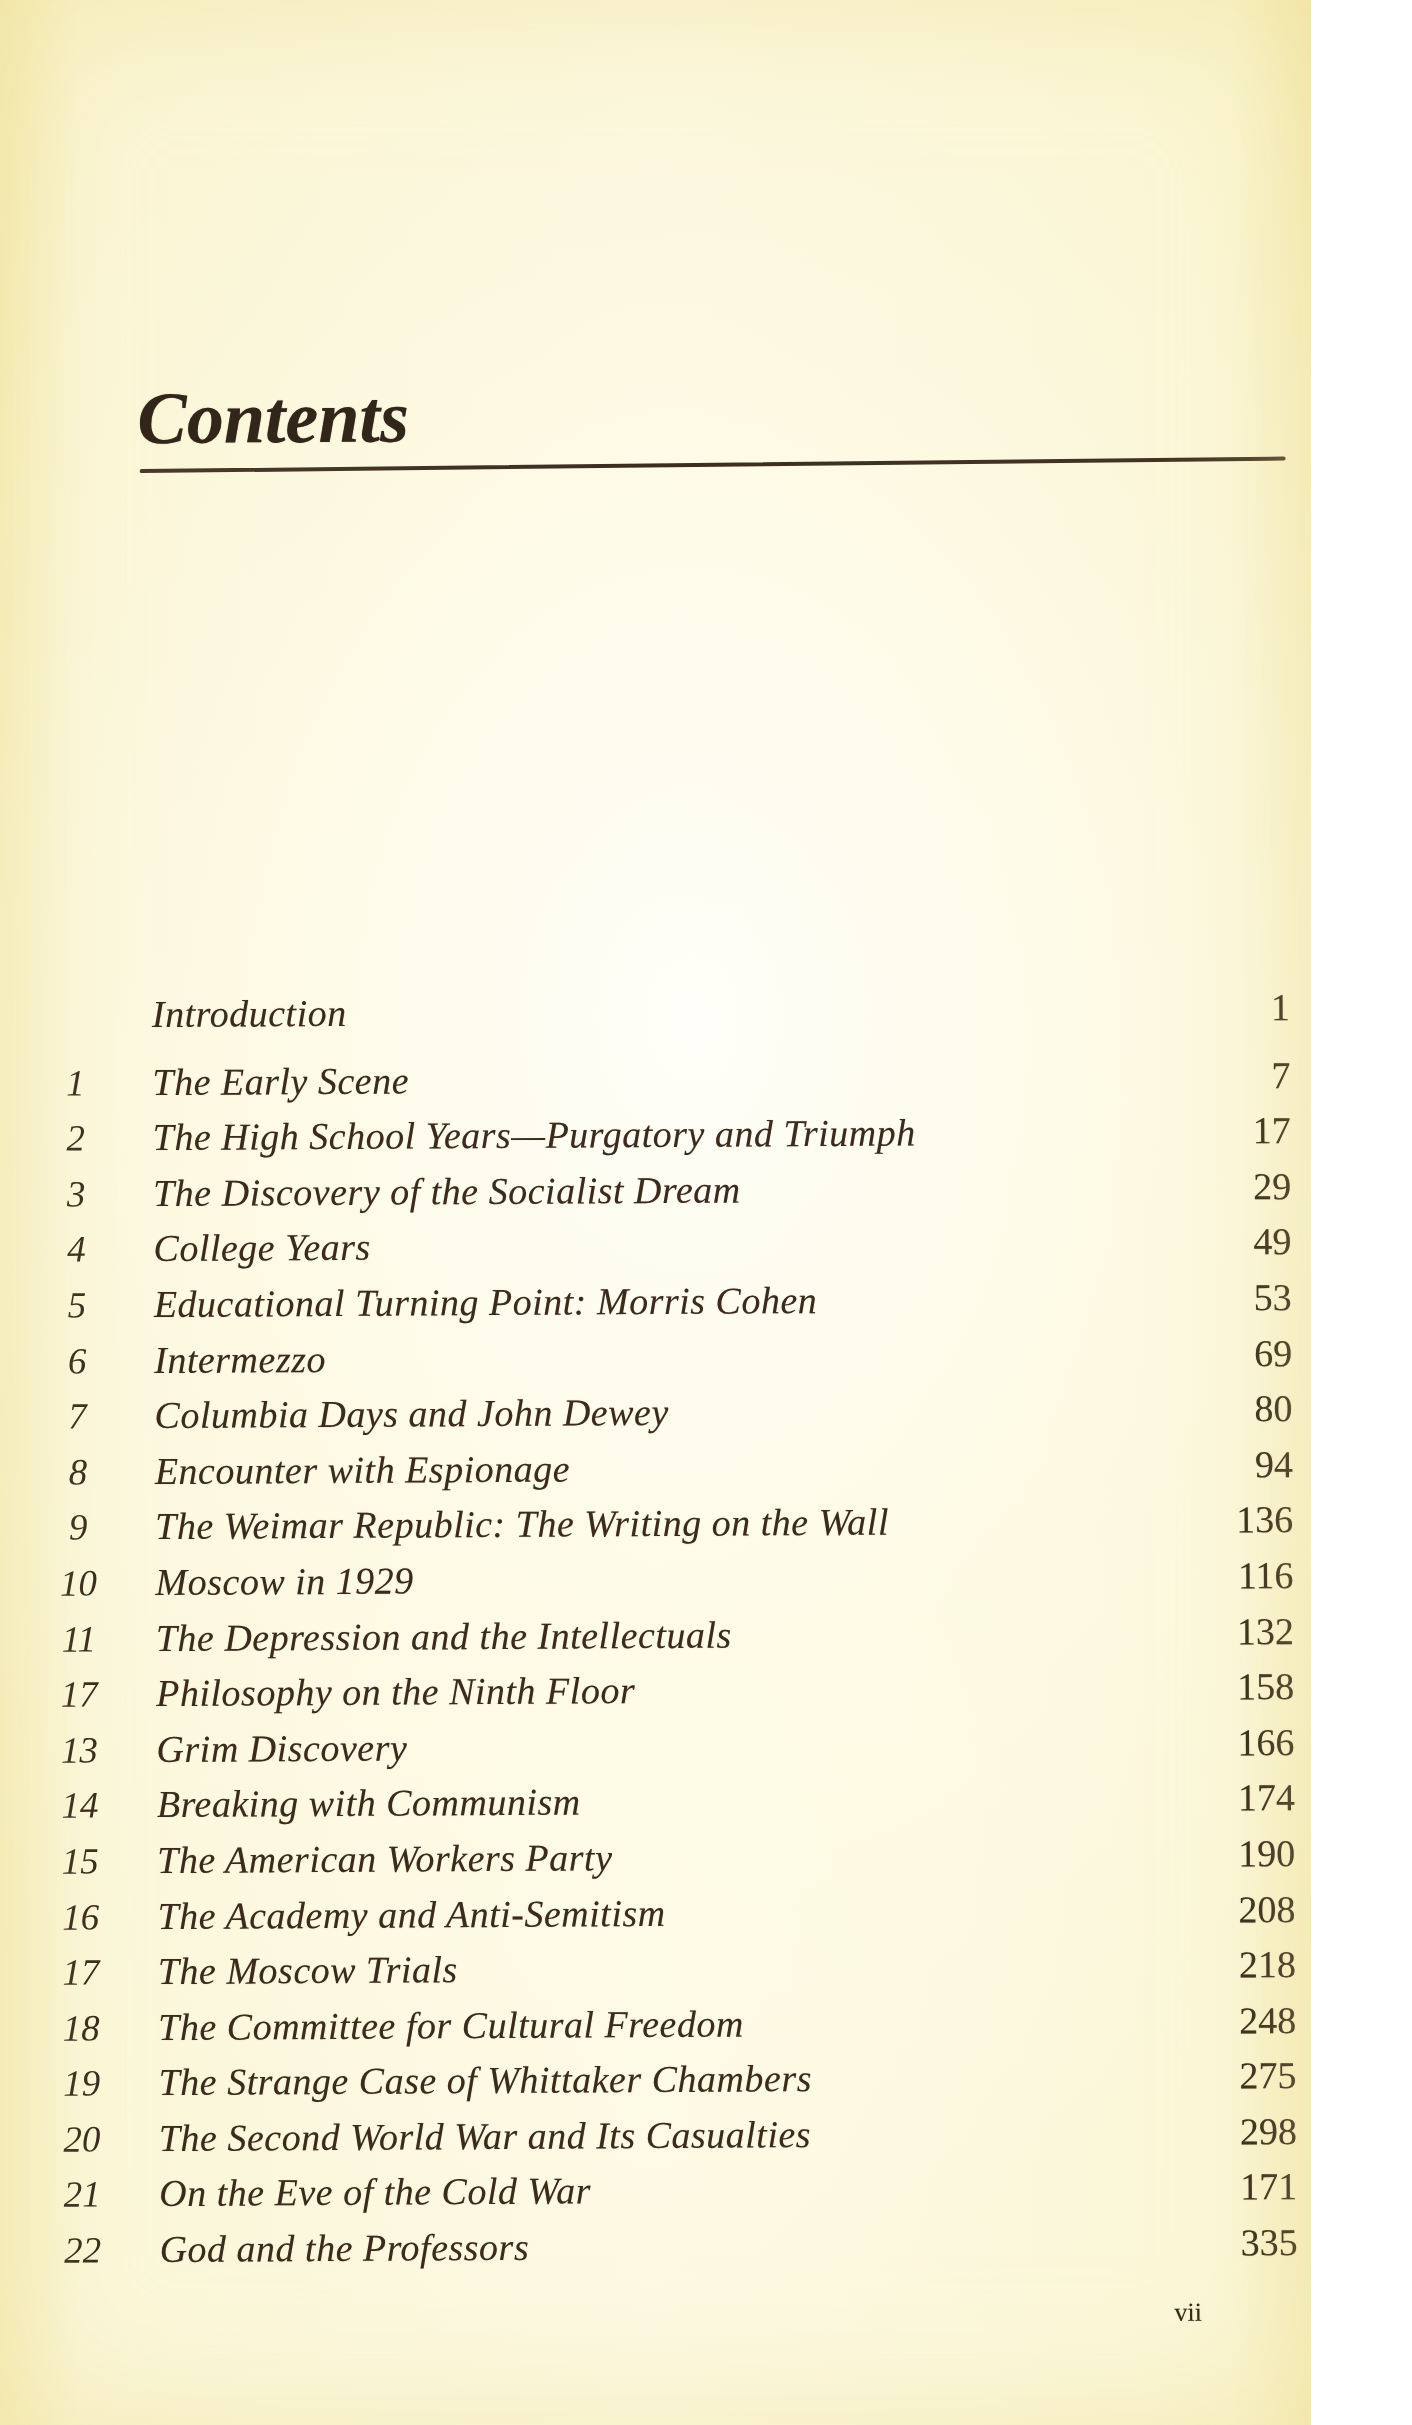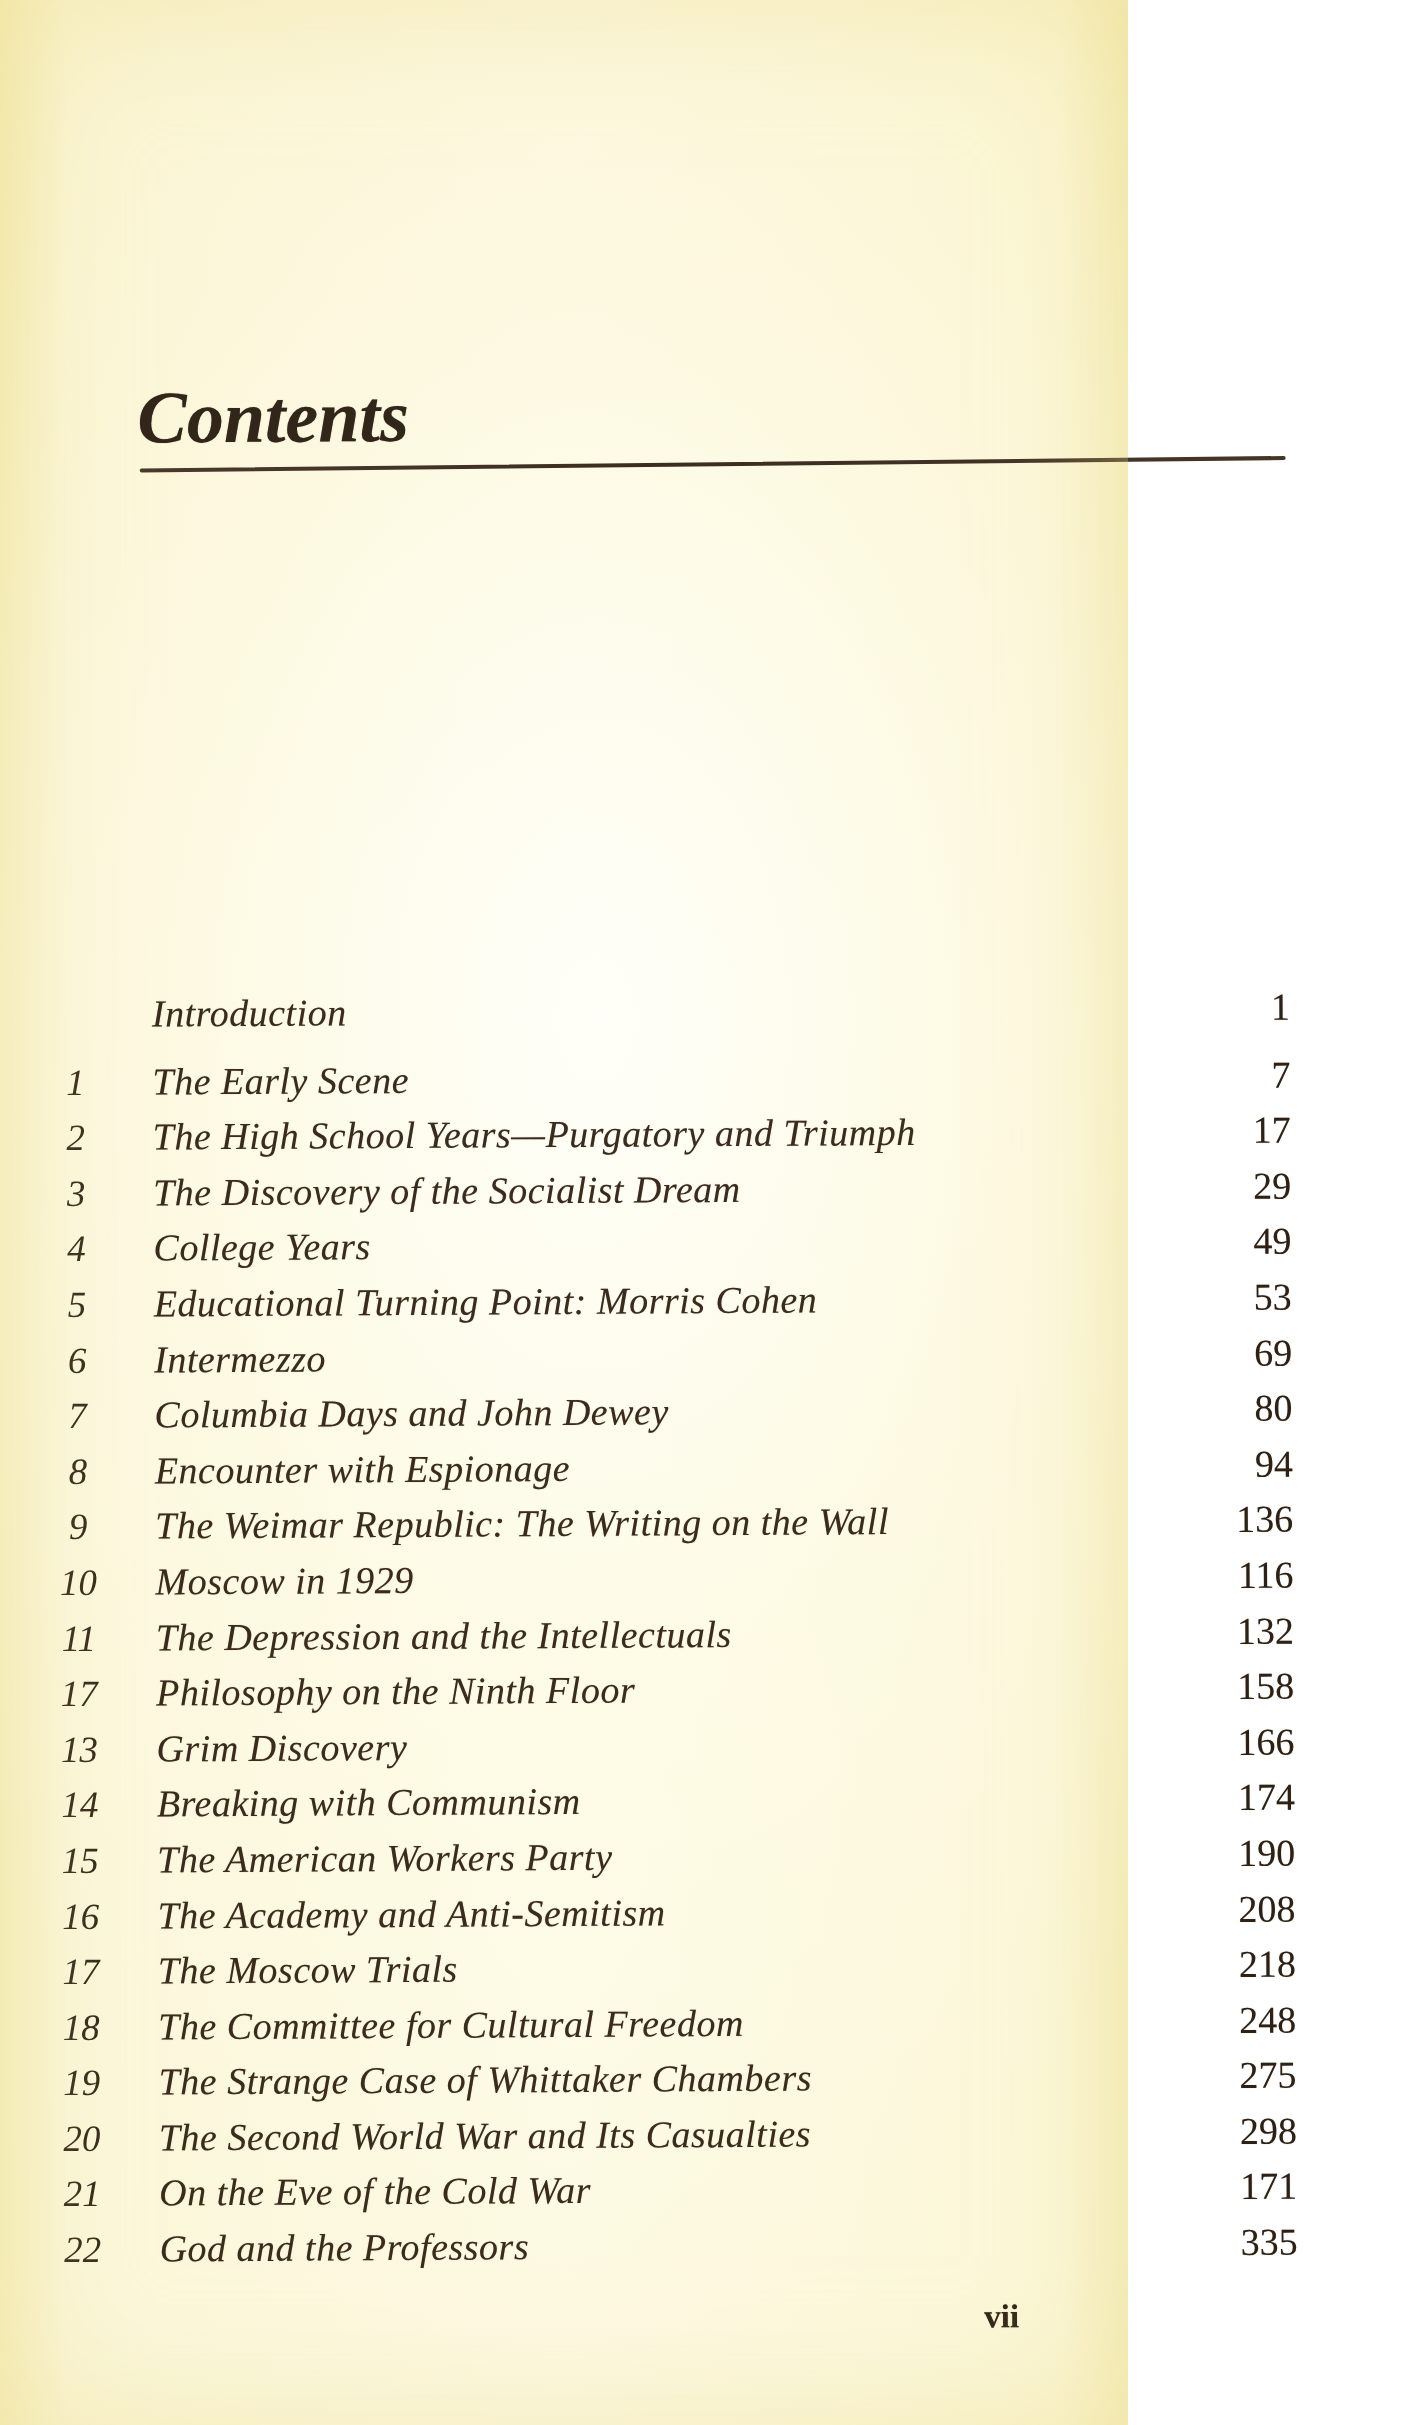--- a/index.html
+++ b/index.html
@@ -9,21 +9,21 @@
     height: 2425px;
     overflow: hidden;
   }
   body {
     font-family: "Liberation Serif", "DejaVu Serif", serif;
     color: #38291b;
   }
   .page {
     position: absolute;
     inset: 0;
-    width: 1128px;
+    width: 1311px;
     height: 2425px;
     background:
       radial-gradient(ellipse 72% 52% at 53% 42%, rgba(255,255,250,0.95) 0%, rgba(254,251,232,0.65) 52%, rgba(255,255,255,0) 100%),
       radial-gradient(ellipse 85% 70% at 50% 80%, rgba(255,254,240,0.55) 0%, rgba(255,255,255,0) 100%),
       linear-gradient(90deg, #f4ecb4 0%, #faf4d0 6%, #fbf6d8 50%, #faf4cd 94%, #f3ebb4 100%);
   }
   .page::after {  
     content: "";
     position: absolute;
     inset: 0;
@@ -90,23 +90,23 @@
     font-style: normal;
     font-size: 38px;
     color: #2e2114;
     text-shadow: 0 0 1px rgba(46, 33, 20, 0.35);
   }
   .row.intro { margin-bottom: 12px; }
   .folio {
     position: absolute;
     right: 115px;
     top: 2303px;
-    font-size: 33px;
+    font-size: 26px;
     font-style: normal;
-    font-weight: bold;
+    font-weight: normal;
     line-height: 1;
     color: #2e2114;
     text-shadow: 0 0 1px rgba(46, 33, 20, 0.4);
     text-align: right;
   }
 </style>
 </head>
 <body>
 
 <div class="page">

